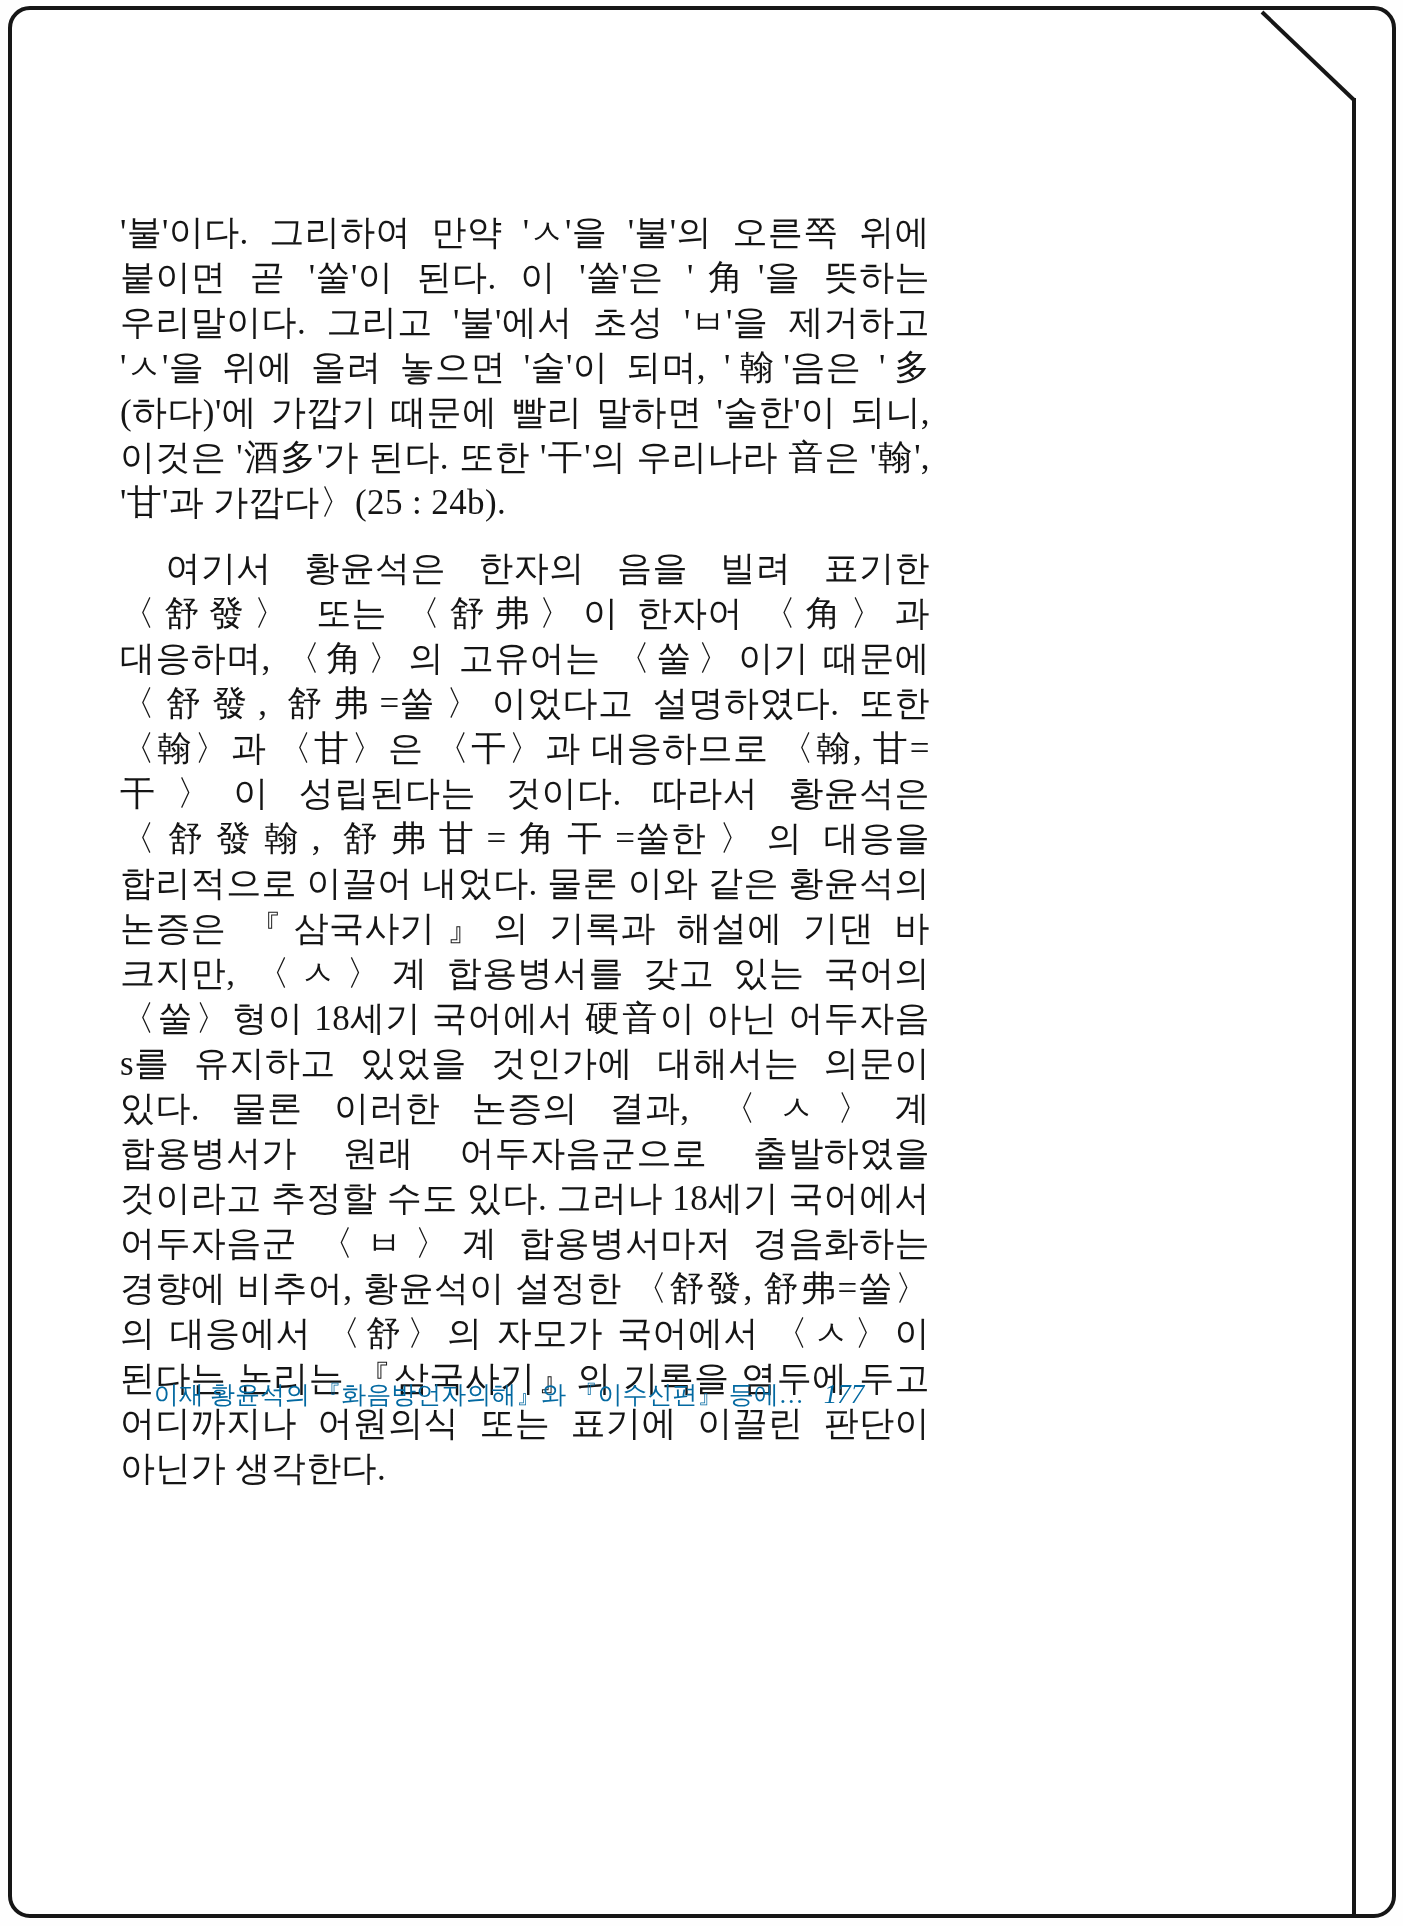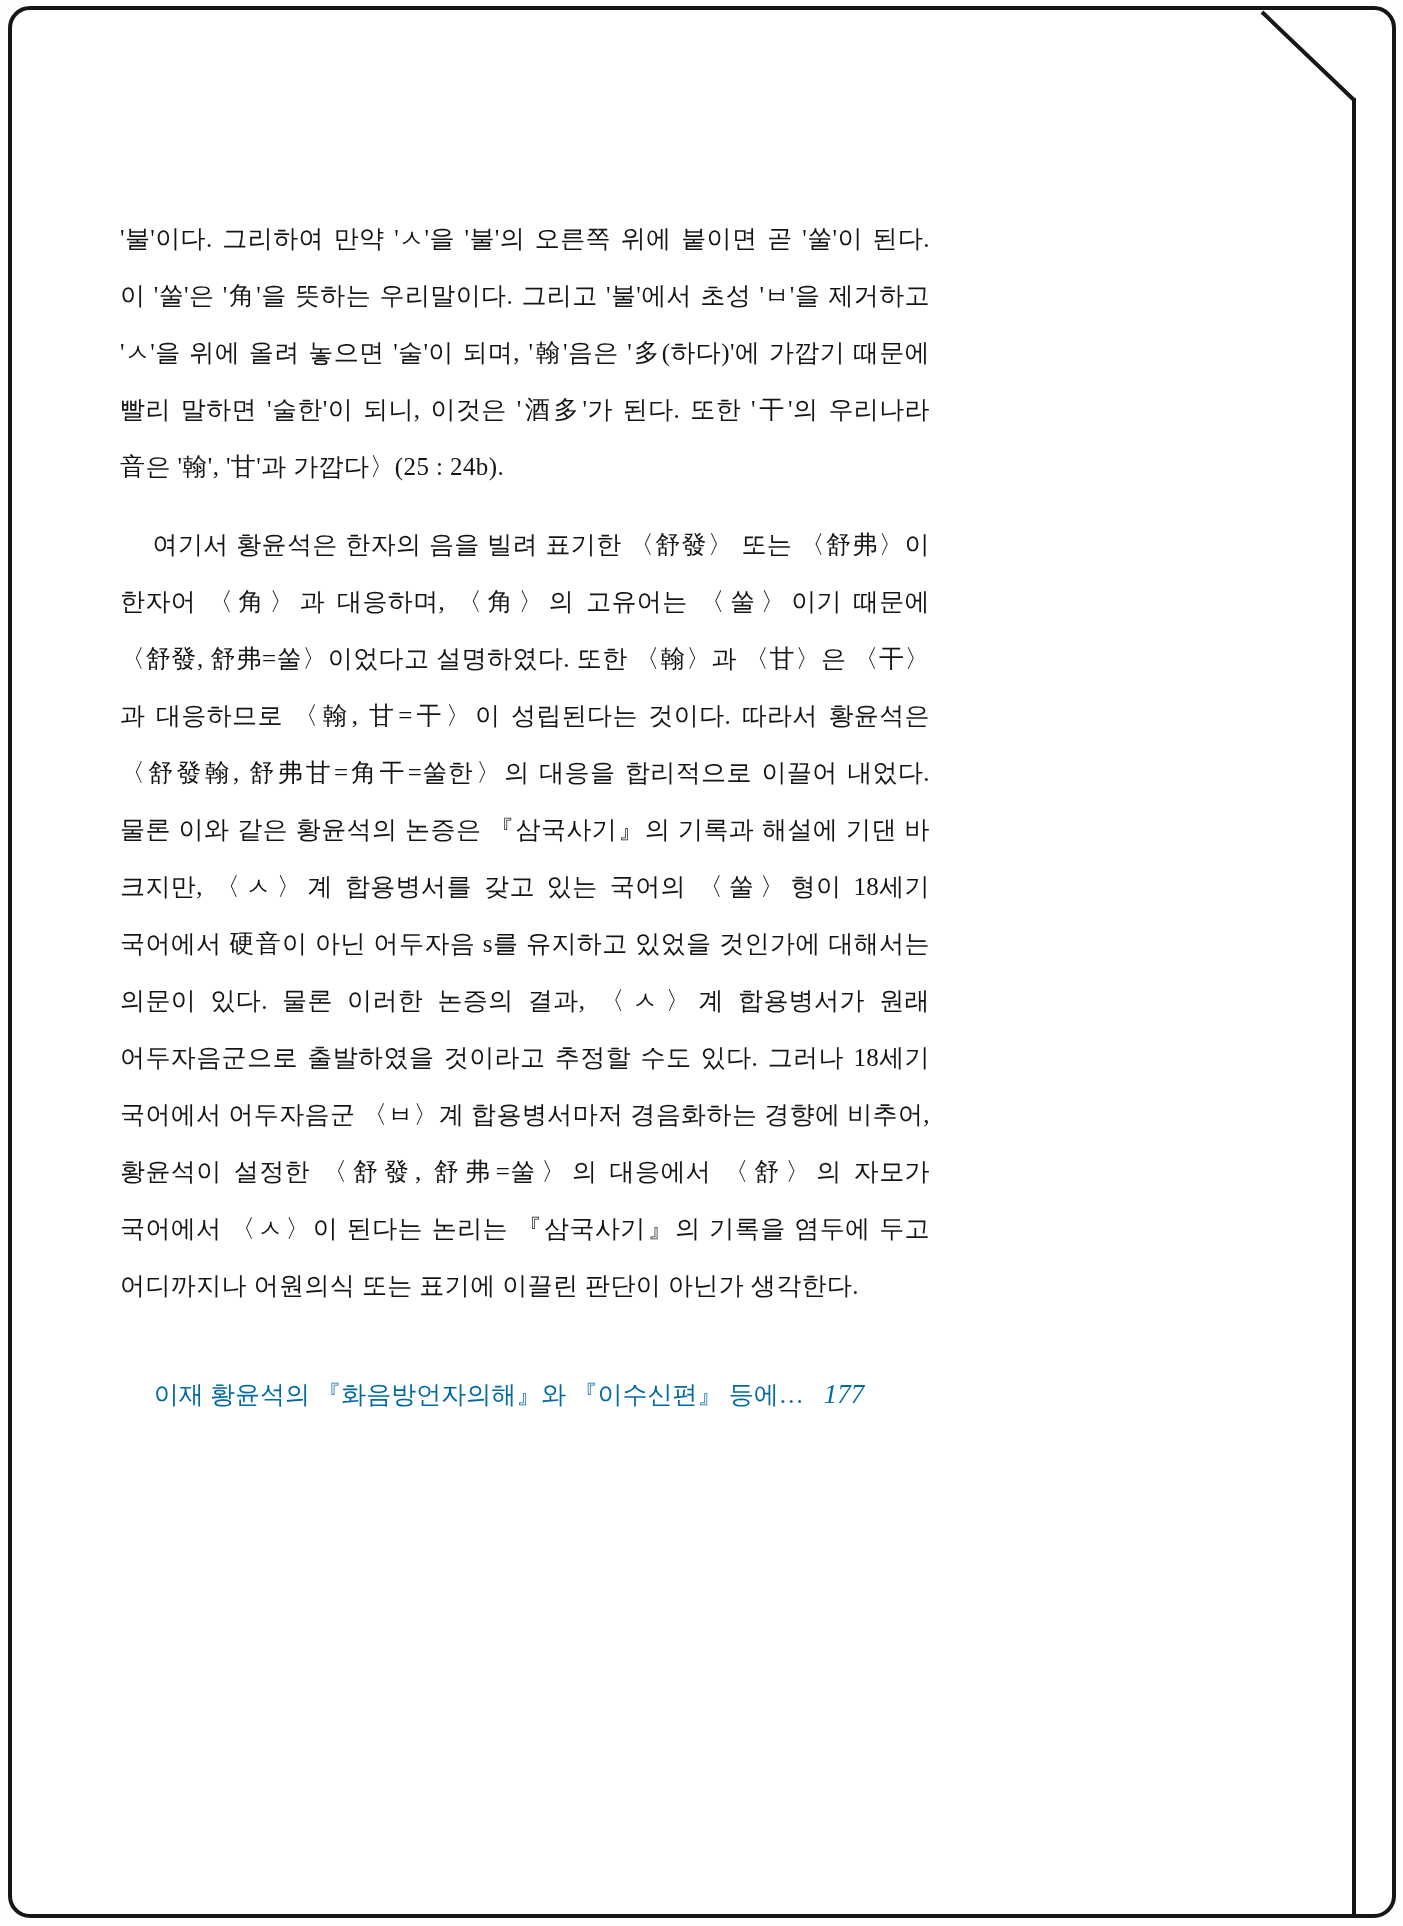--- a/index.html
+++ b/index.html
@@ -36,22 +36,22 @@
     left: 0;
     top: 0;
     pointer-events: none;
   }
   
   .text-block {
     position: absolute;
     left: 120px;
     top: 210px;
     width: 810px;
-    font-size: 25px;
-    line-height: 57px;
+    font-size: 35px;
+    line-height: 45px;
     text-align: justify;
     letter-spacing: 0.4px;
     word-break: keep-all;
     color: #151515;
   }
   .text-block p {
     margin: 0;
     padding: 0;
   }
   .text-block p.indent {

